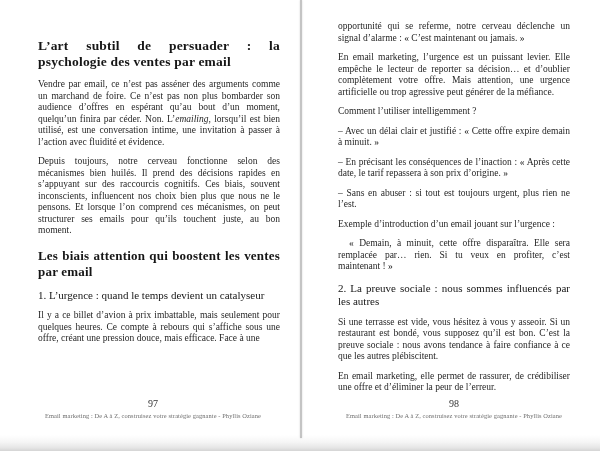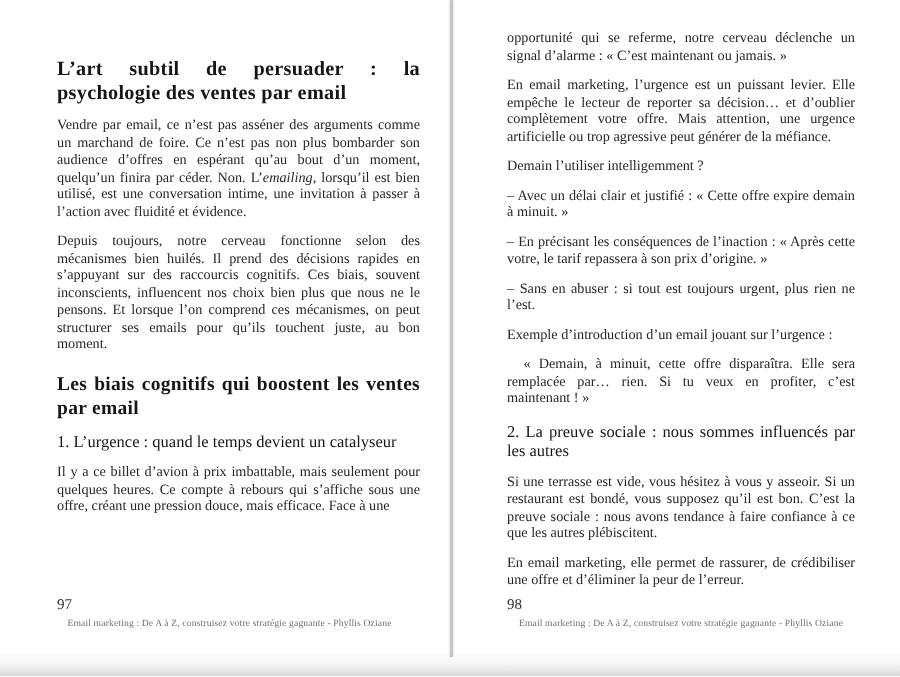--- a/index.html
+++ b/index.html
@@ -62,21 +62,21 @@
   .quote-para { text-indent: 11px; }
 
   .footer-area {
     position: absolute;
     top: 398px;
     left: 38px;
     right: 32px;
   }
   .page.right .footer-area { left: 36px; right: 30px; }
   .page-number {
-    text-align: left;
+    text-align: center;
     font-size: 10px;
     color: #333333;
     line-height: 11px;
   }
   .running-footer {
     margin-top: 3px;
     text-align: center;
     font-size: 6.4px;
     color: #6e6e6e;
     letter-spacing: 0.1px;
@@ -112,42 +112,42 @@
 <div class="spread">
 
   <div class="page left">
     <h1 class="chapter-title">L’art subtil de persuader : la psychologie des ventes par email</h1>
 
     <p class="body-para"><span>Vendre par email, ce n’est pas asséner des arguments comme un marchand de foire. Ce n’est pas non plus bombarder son audience d’offres en espérant qu’au bout d’un moment, quelqu’un finira par céder. Non. L’</span><em>emailing</em><span>, lorsqu’il est bien utilisé, est une conversation intime, une invitation à passer à l’action avec fluidité et évidence.</span></p>
 
 
     <p class="body-para">Depuis toujours, notre cerveau fonctionne selon des mécanismes bien huilés. Il prend des décisions rapides en s’appuyant sur des raccourcis cognitifs. Ces biais, souvent inconscients, influencent nos choix bien plus que nous ne le pensons. Et lorsque l’on comprend ces mécanismes, on peut structurer ses emails pour qu’ils touchent juste, au bon moment.</p>
 
-    <h2 class="section-heading">Les biais cognitifs qui boostent les ventes par email</h2>
+    <h2 class="section-heading">Les biais attention qui boostent les ventes par email</h2>
 
     <h3 class="subsection-heading">1. L’urgence : quand le temps devient un catalyseur</h3>
 
     <p class="body-para">Il y a ce billet d’avion à prix imbattable, mais seulement pour quelques heures. Ce compte à rebours qui s’affiche sous une offre, créant une pression douce, mais efficace. Face à une</p>
 
     <div class="footer-area">
       <div class="page-number">97</div>
       <div class="running-footer">Email marketing : De A à Z, construisez votre stratégie gagnante - Phyllis Oziane</div>
     </div>
   </div>
 
   <div class="page right">
     <p class="body-para">opportunité qui se referme, notre cerveau déclenche un signal d’alarme : « C’est maintenant ou jamais. »</p>
 
     <p class="body-para">En email marketing, l’urgence est un puissant levier. Elle empêche le lecteur de reporter sa décision… et d’oublier complètement votre offre. Mais attention, une urgence artificielle ou trop agressive peut générer de la méfiance.</p>
 
-    <p class="body-para">Demain l’utiliser intelligemment ?</p>
+    <p class="body-para">Comment l’utiliser intelligemment ?</p>
 
     <p class="body-para">– Avec un délai clair et justifié : « Cette offre expire demain à minuit. »</p>
 
-    <p class="body-para">– En précisant les conséquences de l’inaction : « Après cette votre, le tarif repassera à son prix d’origine. »</p>
+    <p class="body-para">– En précisant les conséquences de l’inaction : « Après cette date, le tarif repassera à son prix d’origine. »</p>
 
     <p class="body-para">– Sans en abuser : si tout est toujours urgent, plus rien ne l’est.</p>
 
     <p class="body-para">Exemple d’introduction d’un email jouant sur l’urgence :</p>
 
     <p class="body-para quote-para">« Demain, à minuit, cette offre disparaîtra. Elle sera remplacée par… rien. Si tu veux en profiter, c’est maintenant ! »</p>
 
     <h3 class="subsection-heading">2. La preuve sociale : nous sommes influencés par les autres</h3>
 
     <p class="body-para">Si une terrasse est vide, vous hésitez à vous y asseoir. Si un restaurant est bondé, vous supposez qu’il est bon. C’est la preuve sociale : nous avons tendance à faire confiance à ce que les autres plébiscitent.</p>

